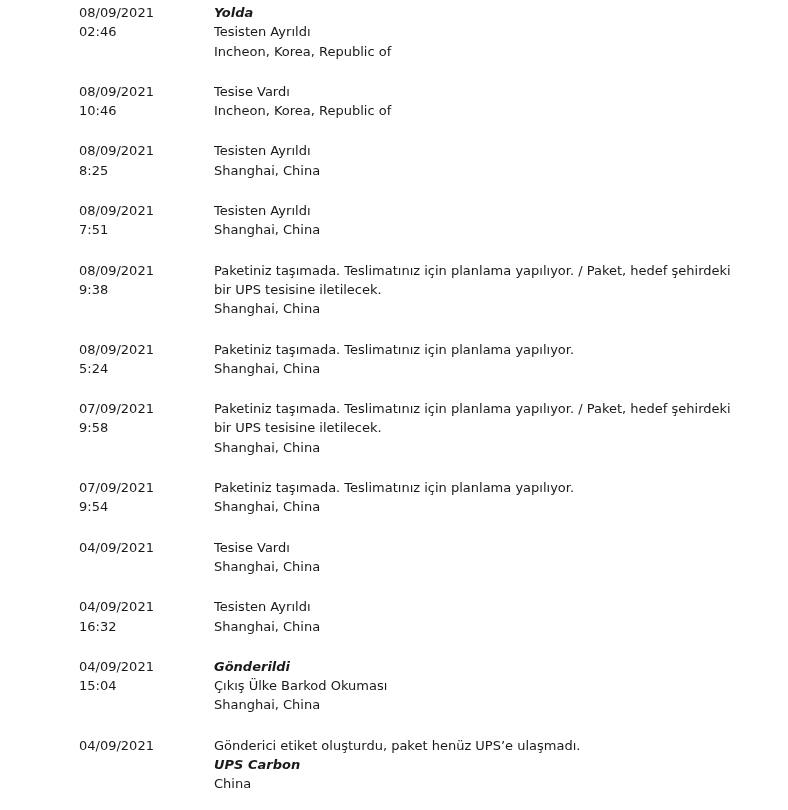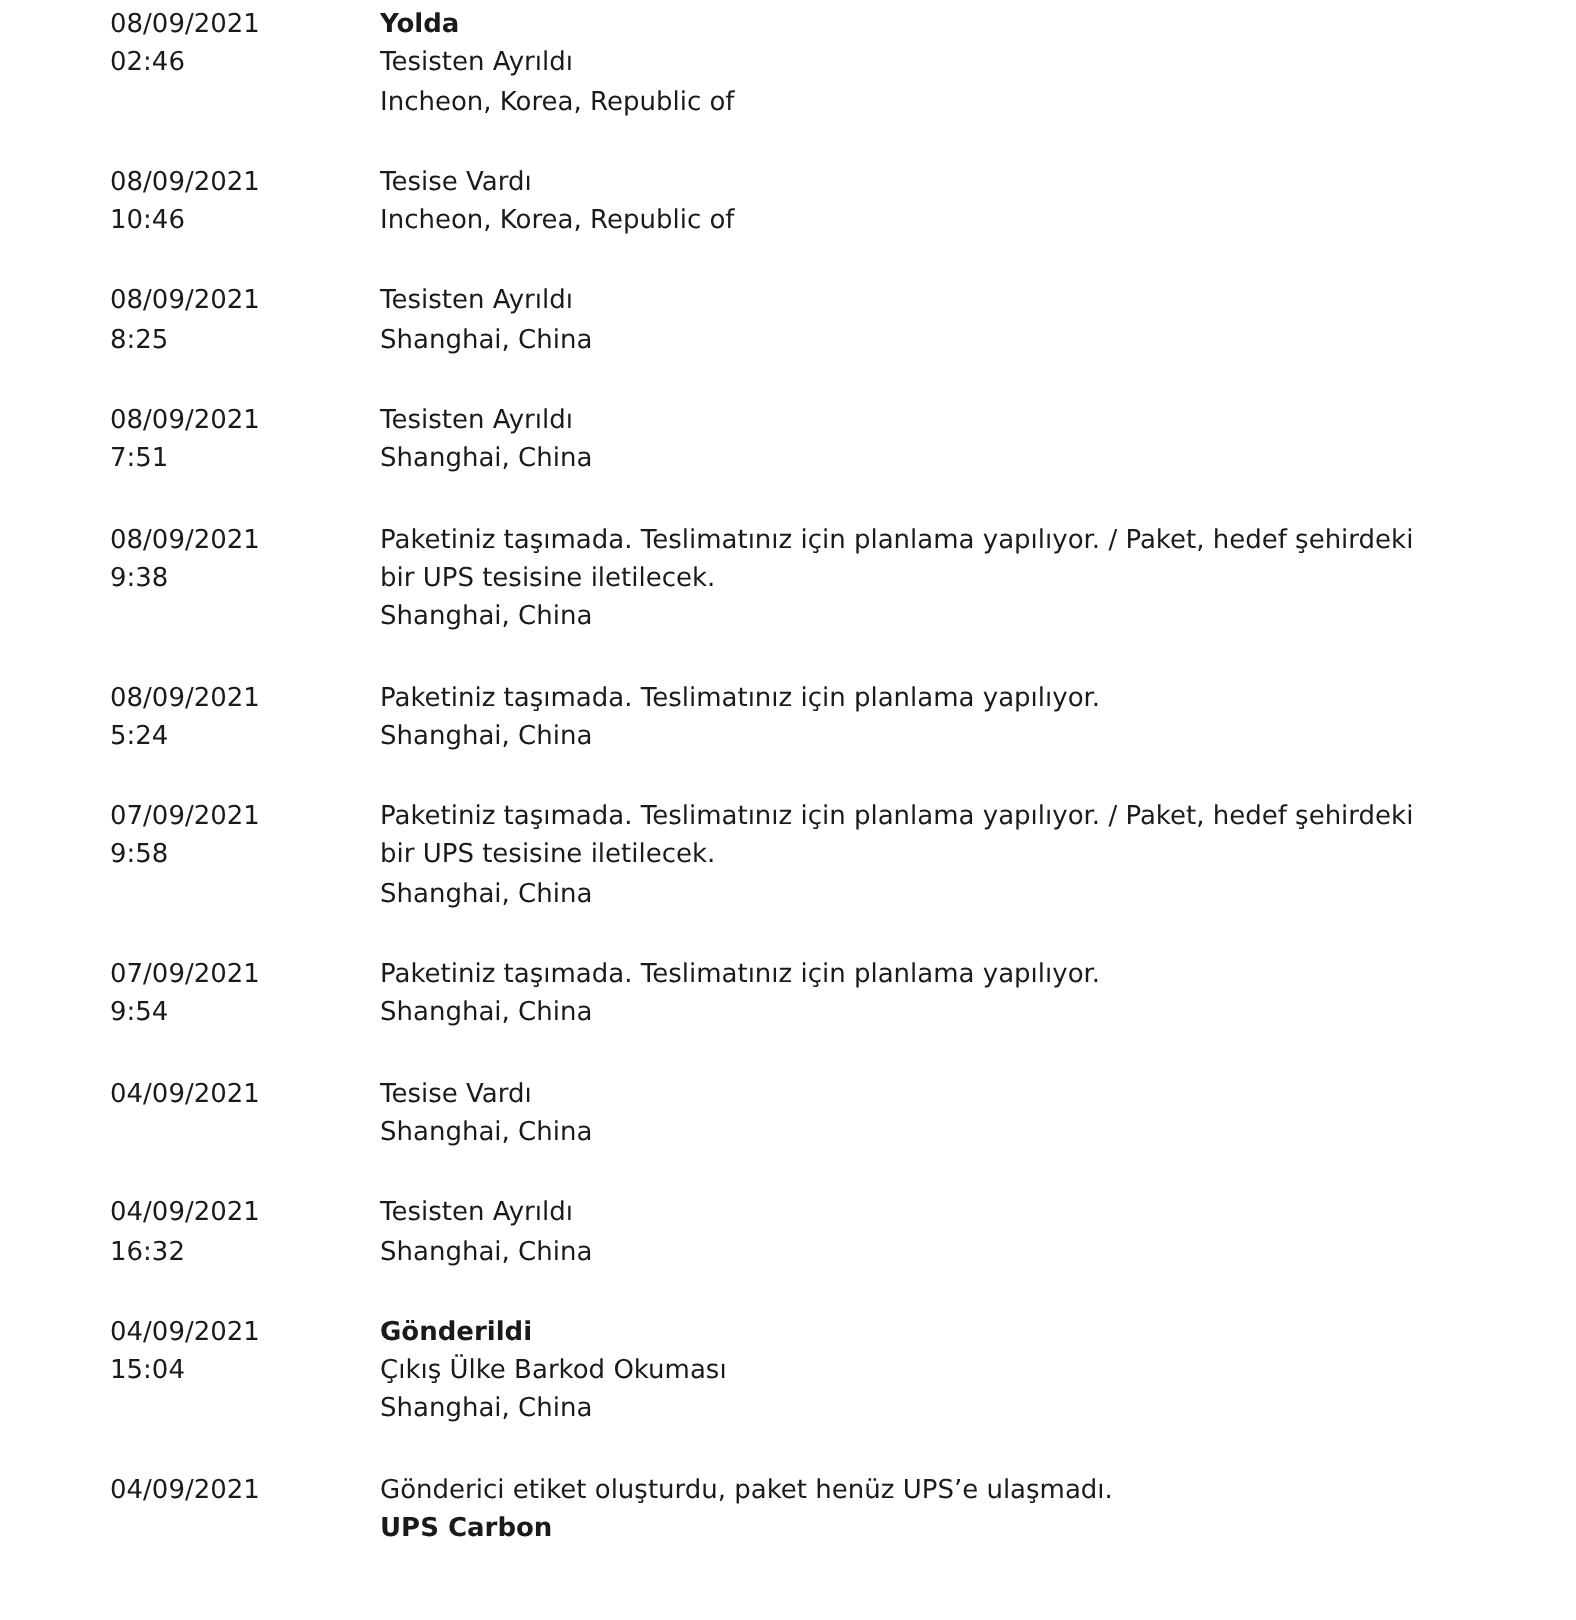--- a/index.html
+++ b/index.html
@@ -1,28 +1,28 @@
 <!DOCTYPE html>
 <html><head>
   <meta charset="utf-8">
   <style>
     html, body { margin: 0; padding: 0; background: #ffffff; }
     body {
       width: 788px; height: 810px; overflow: hidden;
       font-family: "DejaVu Sans", sans-serif;
       font-size: 13px; color: #1a1a1a;
     }
-    .timeline { position: relative; padding-top: 3px; }
+    .timeline { position: relative; padding-top: 3px; padding-left: 24px; }
     .entry {
       display: flex; margin-left: 55px;
       line-height: 19.3px; margin-bottom: 21px;
     }
     .when { width: 135px; flex: 0 0 135px; }
     .what { width: 520px; }
-    .status { font-weight: bold; }
+    .status { font-weight: bold; font-style: italic; }
     .line { display: block; }
   </style>
 </head>
 <body>
 
 <div class="timeline" id="timeline">
     <div class="entry">
       <div class="when">
         <span class="line">08/09/2021</span>
         <span class="line">02:46</span>
@@ -133,15 +133,16 @@
         <span class="line">Shanghai, China</span>
       </div>
     </div>
     <div class="entry">
       <div class="when">
         <span class="line">04/09/2021</span>
       </div>
       <div class="what">
         <span class="line">Gönderici etiket oluşturdu, paket henüz UPS’e ulaşmadı.</span>
         <span class="line status">UPS Carbon</span>
+        <span class="line">China</span>
       </div>
     </div>
   </div>
 
 </body></html>

